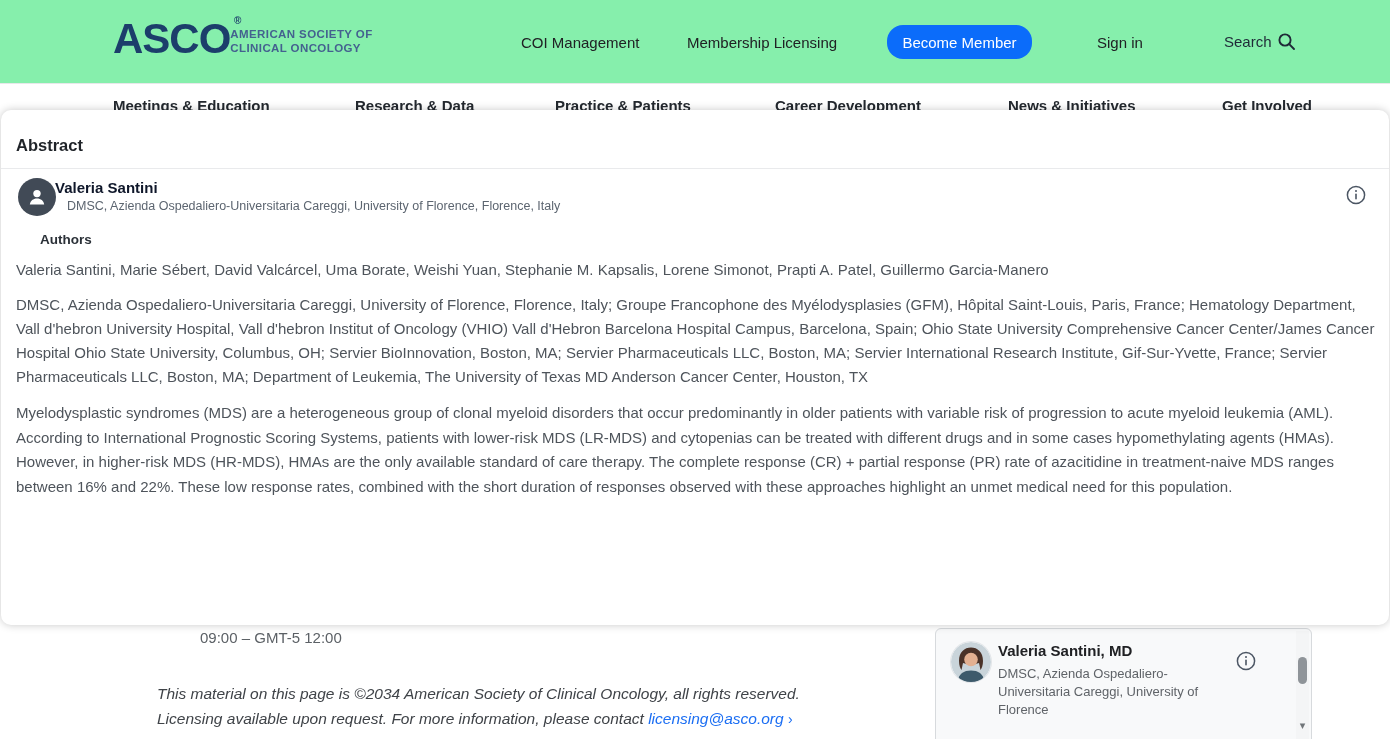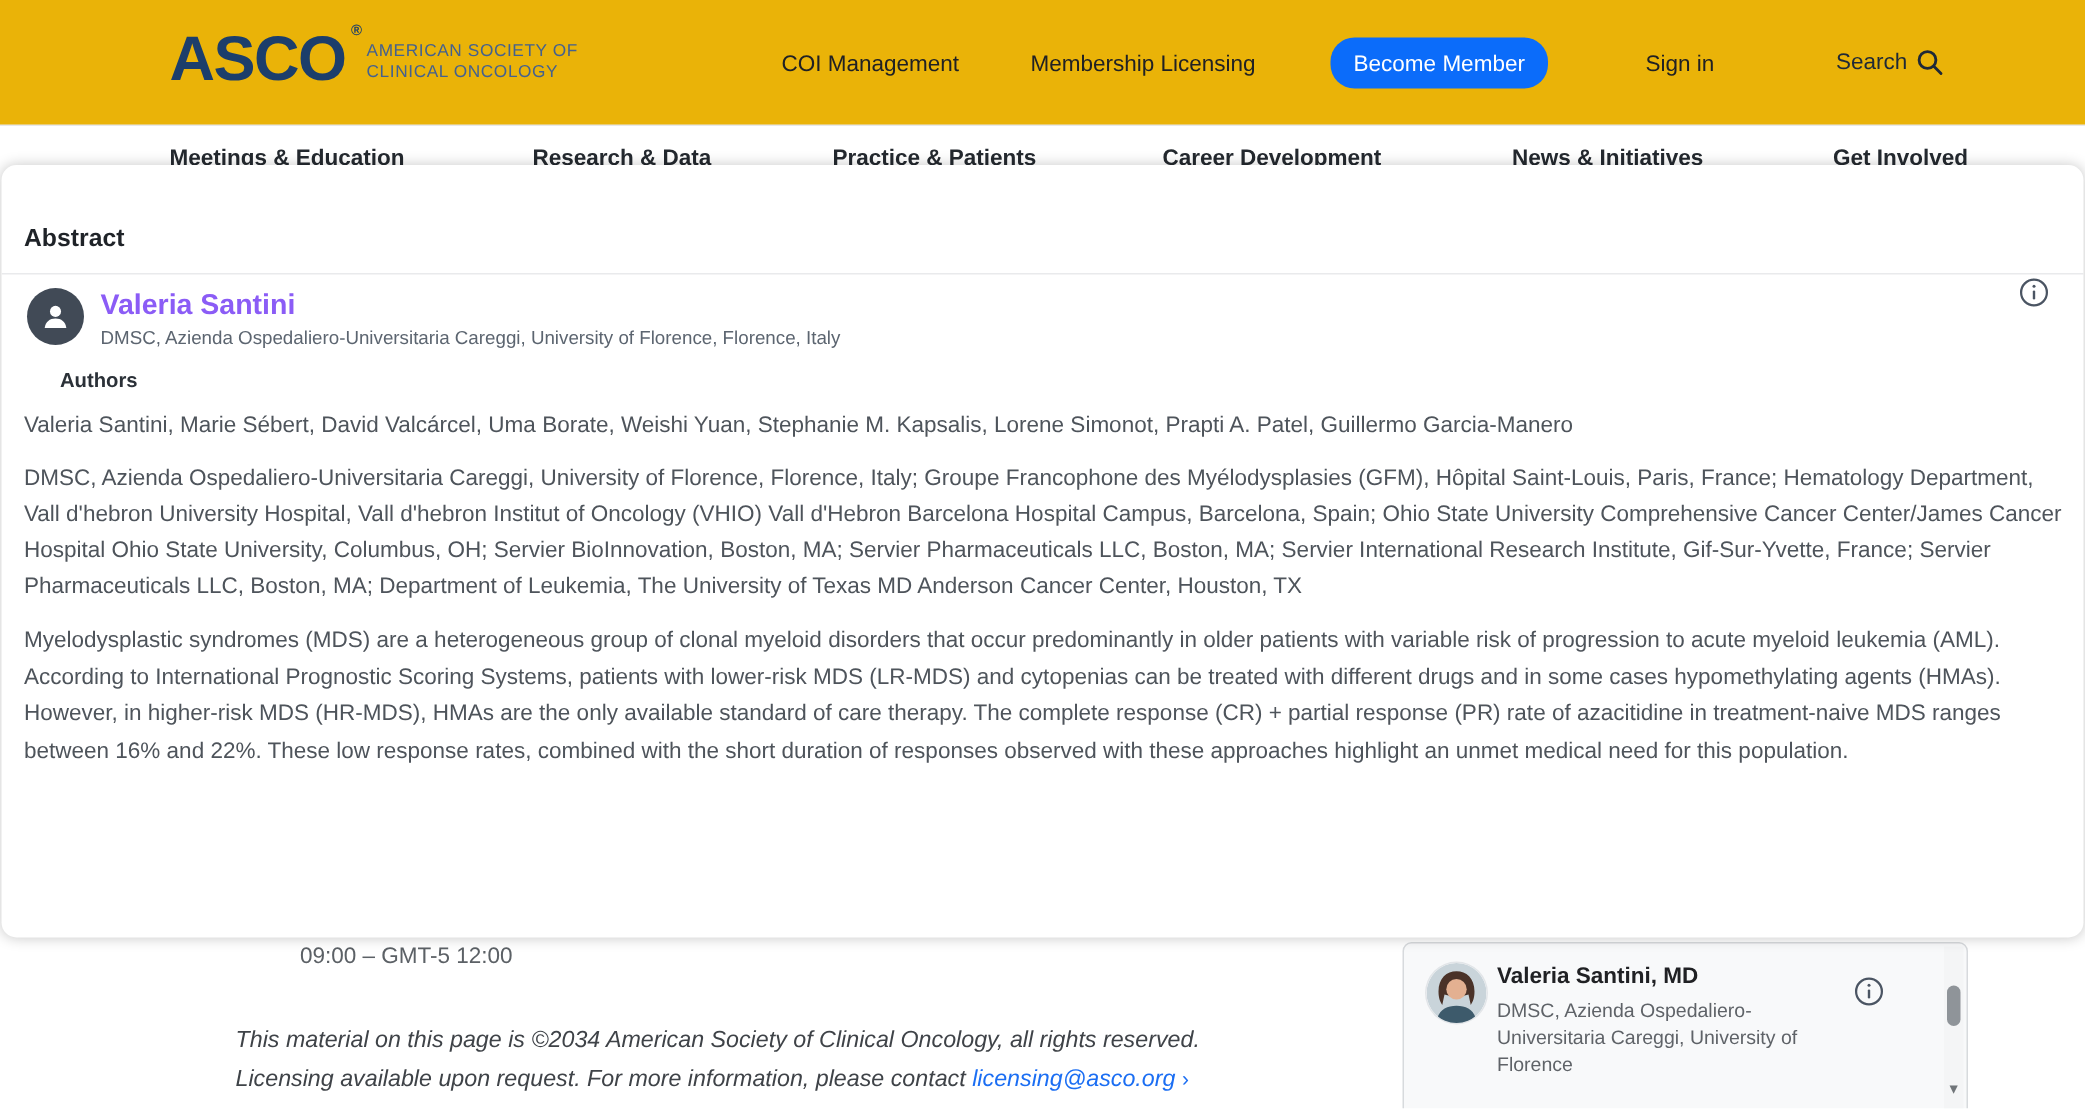--- a/index.html
+++ b/index.html
@@ -8,25 +8,25 @@
     --link-blue:#1b6ef3;
     --text-dark:#1f2328;
     --text-gray:#4e545b;
     --text-light:#5f6368;
   }
   *{margin:0;padding:0;box-sizing:border-box;}
   body{font-family:"Liberation Sans",sans-serif;background:#fff;}
   .page{position:relative;width:1390px;height:739px;overflow:hidden;background:#fff;}
 
   
-  .header{position:absolute;top:0;left:0;width:1390px;height:84px;background:#eab308;border-bottom:1px solid #e7e8ea;z-index:1;}
+  .header{position:absolute;top:0;left:0;width:1390px;height:84px;background:#86efac;border-bottom:1px solid #e7e8ea;z-index:1;}
   .logo{position:absolute;left:113px;top:18px;display:flex;align-items:center;cursor:pointer;}
   .logo-word{position:relative;color:var(--brand-navy);font-weight:800;font-size:42px;letter-spacing:-1px;line-height:1;}
   .logo-reg{position:absolute;top:-2px;right:-11px;font-size:10px;font-weight:700;letter-spacing:0;}
-  .logo-tagline{margin-left:14px;color:#44618f;font-size:11.5px;font-weight:400;letter-spacing:.4px;line-height:14px;margin-top:3px;}
+  .logo-tagline{color:#44618f;font-size:11.5px;font-weight:700;letter-spacing:.4px;line-height:14px;margin-top:3px;}
   .hlink{position:absolute;top:34px;font-size:15px;color:#202124;text-decoration:none;cursor:pointer;white-space:nowrap;}
   .btn-member{position:absolute;left:887px;top:25px;width:145px;height:34px;background:var(--accent-blue);color:#fff;border:none;border-radius:16px;font-size:15px;font-family:inherit;cursor:pointer;}
   .search{position:absolute;left:1224px;top:32px;display:flex;align-items:center;gap:5px;font-size:15px;color:#1f2937;cursor:pointer;}
   .search svg{display:block;}
 
   
   .subnav{position:absolute;top:84px;left:0;width:1390px;height:46px;background:#fff;z-index:1;}
   .snav{position:absolute;top:13px;font-size:15px;font-weight:700;color:#24292f;text-decoration:none;cursor:pointer;white-space:nowrap;}
 
   
@@ -40,25 +40,25 @@
   .sc-name{position:absolute;left:62px;top:13px;font-size:15px;font-weight:700;color:#202124;}
   .sc-affil{position:absolute;left:62px;top:36px;width:218px;font-size:13px;color:#5f6368;line-height:18px;}
   .sc-info{position:absolute;left:300px;top:22px;cursor:pointer;}
   .sb-track{position:absolute;right:2px;top:2px;bottom:0;width:13px;background:#f4f5f6;}
   .sb-thumb{position:absolute;left:2px;top:26px;width:9px;height:27px;background:#8f9499;border-radius:5px;cursor:grab;}
   .sb-arrow{position:absolute;left:0;top:88px;width:13px;text-align:center;font-size:11px;color:#707579;cursor:pointer;}
 
   
   .modal{position:absolute;left:1px;top:110px;width:1388px;height:515px;background:#fff;border-radius:10px;box-shadow:0 0 9px rgba(0,0,0,.22);overflow:hidden;z-index:2;}
   .modal-inner{padding:0 12px 0 15px;}
-  .m-title{margin-top:40px;font-size:16.5px;font-weight:700;color:var(--text-dark);}
+  .m-title{margin-top:26px;font-size:16.5px;font-weight:700;color:var(--text-dark);}
   .m-divider{height:1px;background:#e9eaec;margin:13px -15px 0 -15px;}
   .presenter{position:relative;margin-top:9px;min-height:44px;}
   .p-avatar{position:absolute;left:2px;top:0;width:38px;height:38px;border-radius:50%;background:#414a56;display:flex;align-items:center;justify-content:center;}
-  .p-name{margin-left:51px;padding-top:1px;font-size:19px;font-weight:700;color:#8b5cf6;}
+  .p-name{margin-left:39px;padding-top:1px;font-size:15px;font-weight:700;color:#0f172a;}
   .p-affil{margin-left:51px;margin-top:3px;font-size:12.5px;color:#5c6570;}
   .m-info{position:absolute;right:23px;top:75px;cursor:pointer;}
   .m-subhead{margin-top:10px;font-size:13.5px;font-weight:700;color:#2b3138;margin-left:24px;}
   .m-subhead.orgs{margin-top:22px;}
   .m-text{margin-top:11px;font-size:15px;color:var(--text-gray);line-height:24px;}
   .m-bg-head{margin-top:50px;font-size:18px;font-weight:700;color:#0f1215;}
   .m-bg-text{margin-top:12px;font-size:15px;color:var(--text-gray);line-height:24.5px;}
 </style>
 </head>
 <body>

